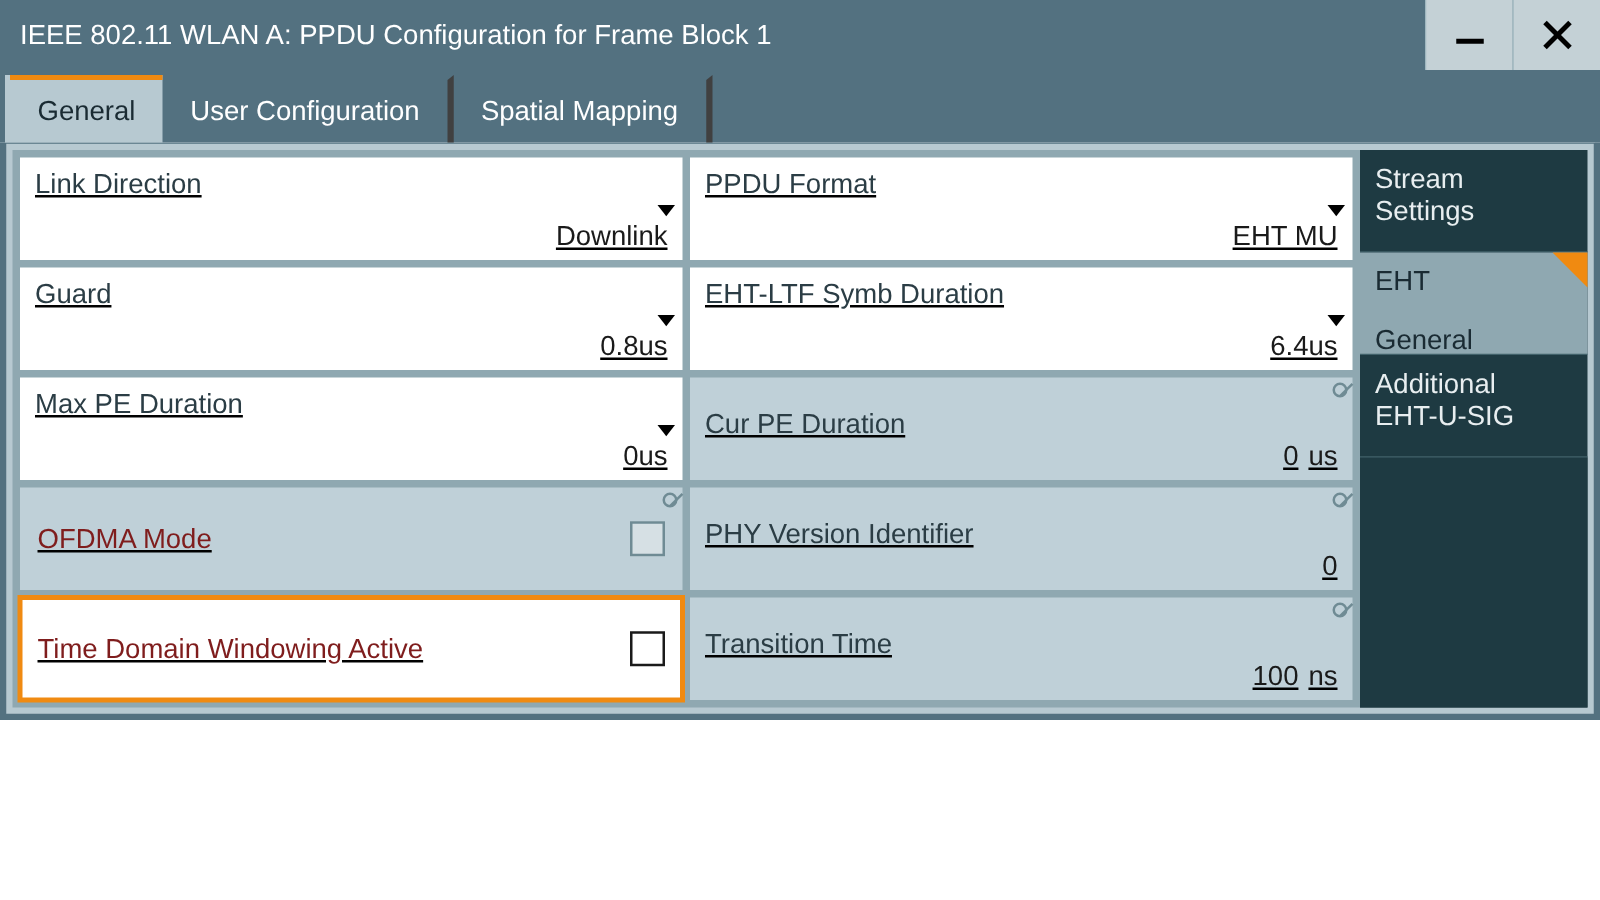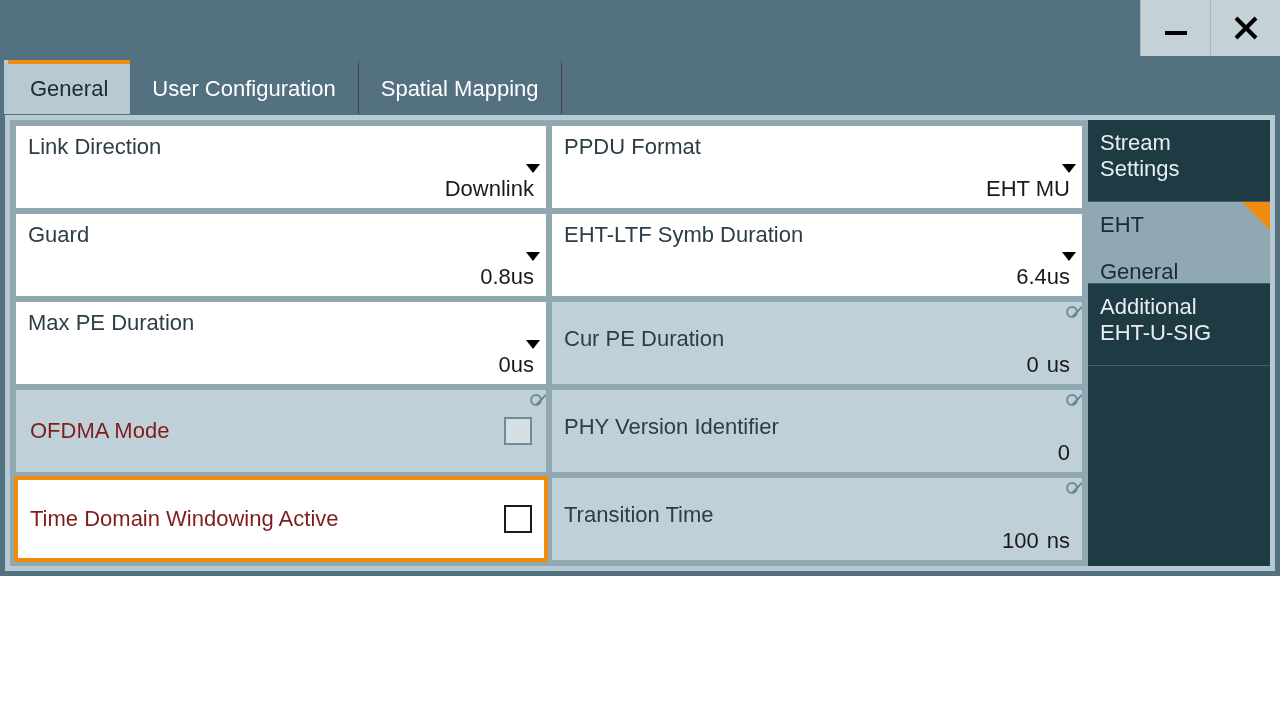--- a/index.html
+++ b/index.html
@@ -4,24 +4,24 @@
 <style>
   * { box-sizing: border-box; margin: 0; padding: 0; }
   html, body { width: 1280px; height: 720px; font-family: Arial, Helvetica, sans-serif; background: #ffffff; }
   .window { width: 1280px; }
   .titlebar { height: 56px; background: #537180; display: flex; align-items: center; color: #fff; font-size: 22px; font-weight: 400; padding-left: 16px; }
   .titlebar-spacer { flex: 1; }
   .title-btn { width: 70px; height: 56px; background: #c4d1d6; display: flex; align-items: center; justify-content: center; border-left: 1px solid #9fb7bf; }
   .title-btn svg { stroke: #000; stroke-width: 4; }
   .tabrow { height: 58px; background: #537180; display: flex; align-items: stretch; border: 4px solid #537180; border-bottom: none; }
   .first-gap { width: 4px; background: #b7c9d1; }
-  .tab { padding: 0 22px; display: flex; align-items: center; color: #fff; font-size: 22px; border-right: 1px solid #404040; border-top: 4px solid transparent; }
+  .tab { padding: 0 22px; display: flex; align-items: center; color: #fff; font-size: 22px; border-right: 5px solid #404040; border-top: 4px solid transparent; }
   .tab.active { background: #b7c9d1; color: #1a2b33; border-top: 4px solid #f08a11; border-right: none; }
   .body { display: flex; gap: 0; background: #b7c9d1; padding: 5px; border: 5px solid #537180; border-top: 1px solid #537180; }
-  .grid { flex: 1; display: grid; grid-template-columns: 1fr 1fr; gap: 6px; background: #8fa8b1; padding: 6px; }
+  .grid { flex: 1; display: grid; grid-template-columns: 1fr 1fr; gap: 6px; background: #8fa8b1; padding: 6px; text-decoration: underline; }
   .cell { background: #fff; position: relative; height: 82px; display: flex; flex-direction: column; justify-content: space-between; padding: 8px 12px 6px 12px; }
   .cell.ro { background: #bfd0d8; justify-content: flex-end; }
   .cell .lbl { font-size: 22px; color: #2b3d45; }
   .cell .val { font-size: 22px; color: #1a1a1a; text-align: right; align-self: flex-end; }
   .cell .unit { margin-left: 8px; margin-top: 48px; }
   .dd-caret { position: absolute; right: 6px; top: 38px; width: 0; height: 0; border-left: 7px solid transparent; border-right: 7px solid transparent; border-top: 9px solid #000; }
   .ro-mark { position: absolute; right: 4px; top: 4px; width: 12px; height: 12px; border: 2px solid #6f8b94; border-radius: 50%; }
   .ro-mark::after { content: ""; position: absolute; left: 8px; top: -3px; width: 2px; height: 14px; background: #6f8b94; transform: rotate(45deg); }
   .checkbox-row { background: #bfd0d8; height: 82px; display: flex; align-items: center; justify-content: space-between; padding: 0 14px; position: relative; }
   .checkbox-row.white { background: #fff; }
@@ -35,20 +35,21 @@
   .side-item.active { background: #8fa8b1; color: #1a2b33; gap: 21px; }
   .side-item.active::after { content: ""; position: absolute; right: 0; top: 0; border-top: 0 solid transparent; border-right: 28px solid #f08a11; border-bottom: 28px solid transparent; }
   .side-fill { flex: 1; background: #1e3a42; }
 </style>
 </head>
 <body>
 
 <div class="window">
 
   <div class="titlebar">
+    <span>IEEE 802.11 WLAN  A: PPDU Configuration for Frame Block 1</span>
     <div class="titlebar-spacer"></div>
     <div class="title-btn">
       <svg width="30" height="30">
           <line x1="4" y1="20" x2="26" y2="20"></line>
         </svg>
     </div>
     <div class="title-btn">
       <svg width="30" height="30">
           <line x1="5" y1="5" x2="25" y2="25"></line>
           <line x1="25" y1="5" x2="5" y2="25"></line>

